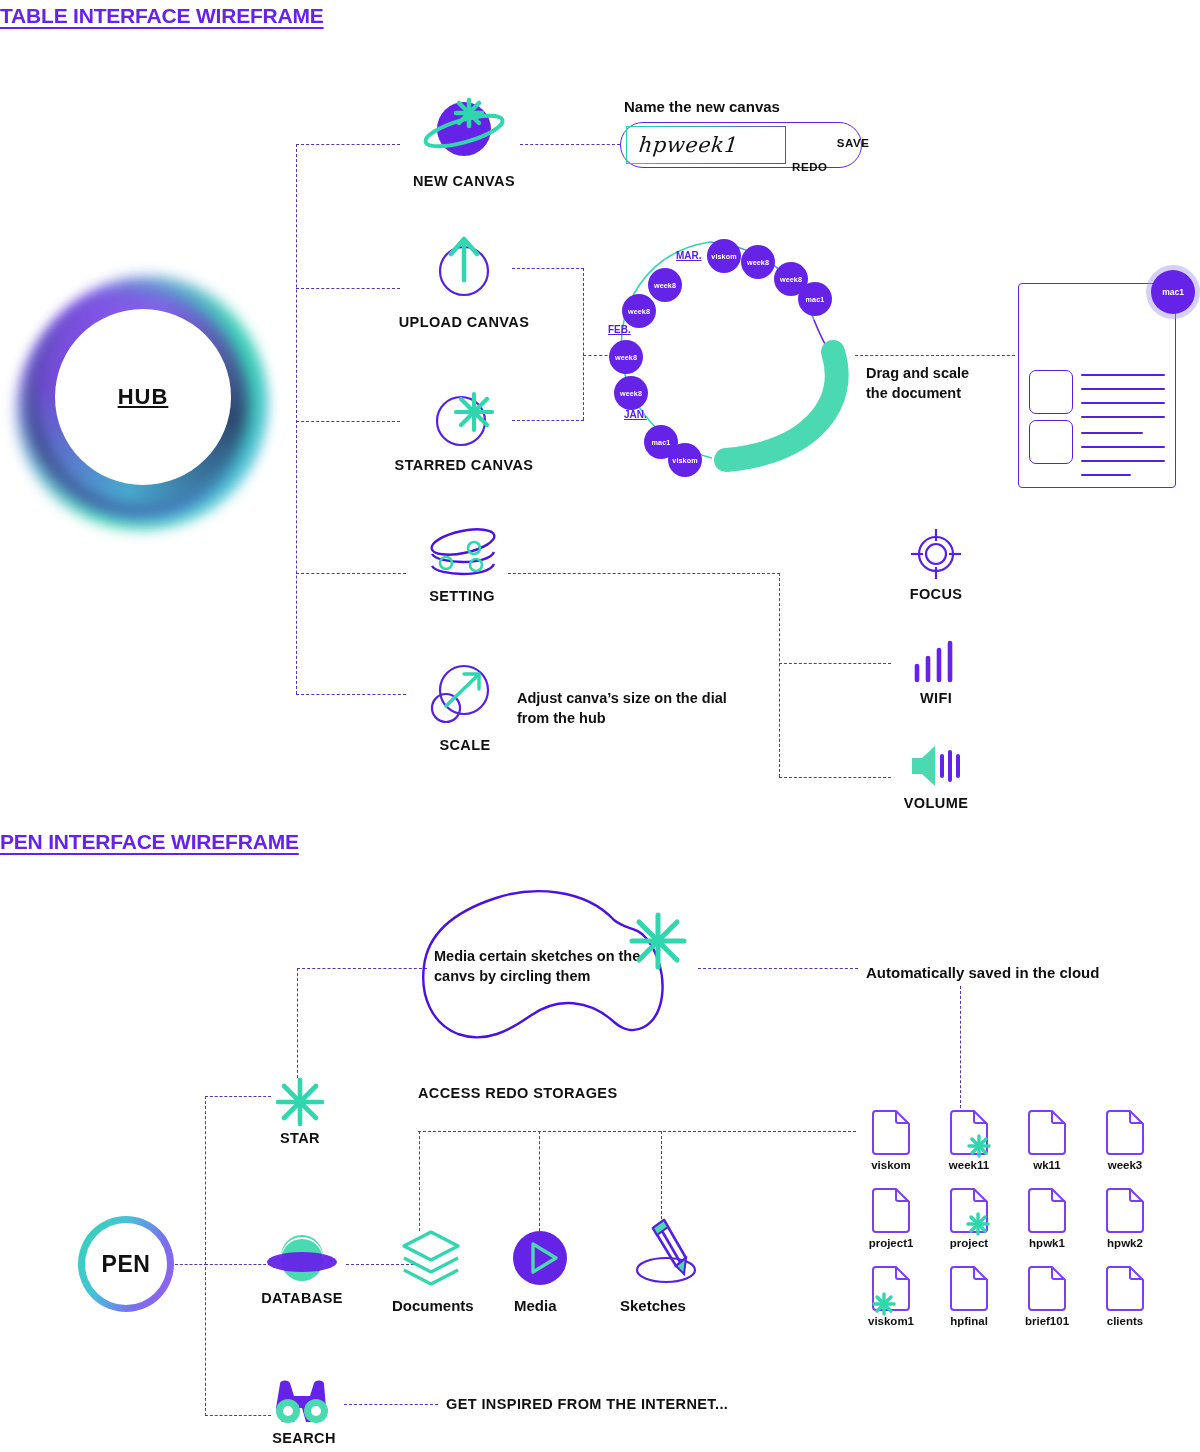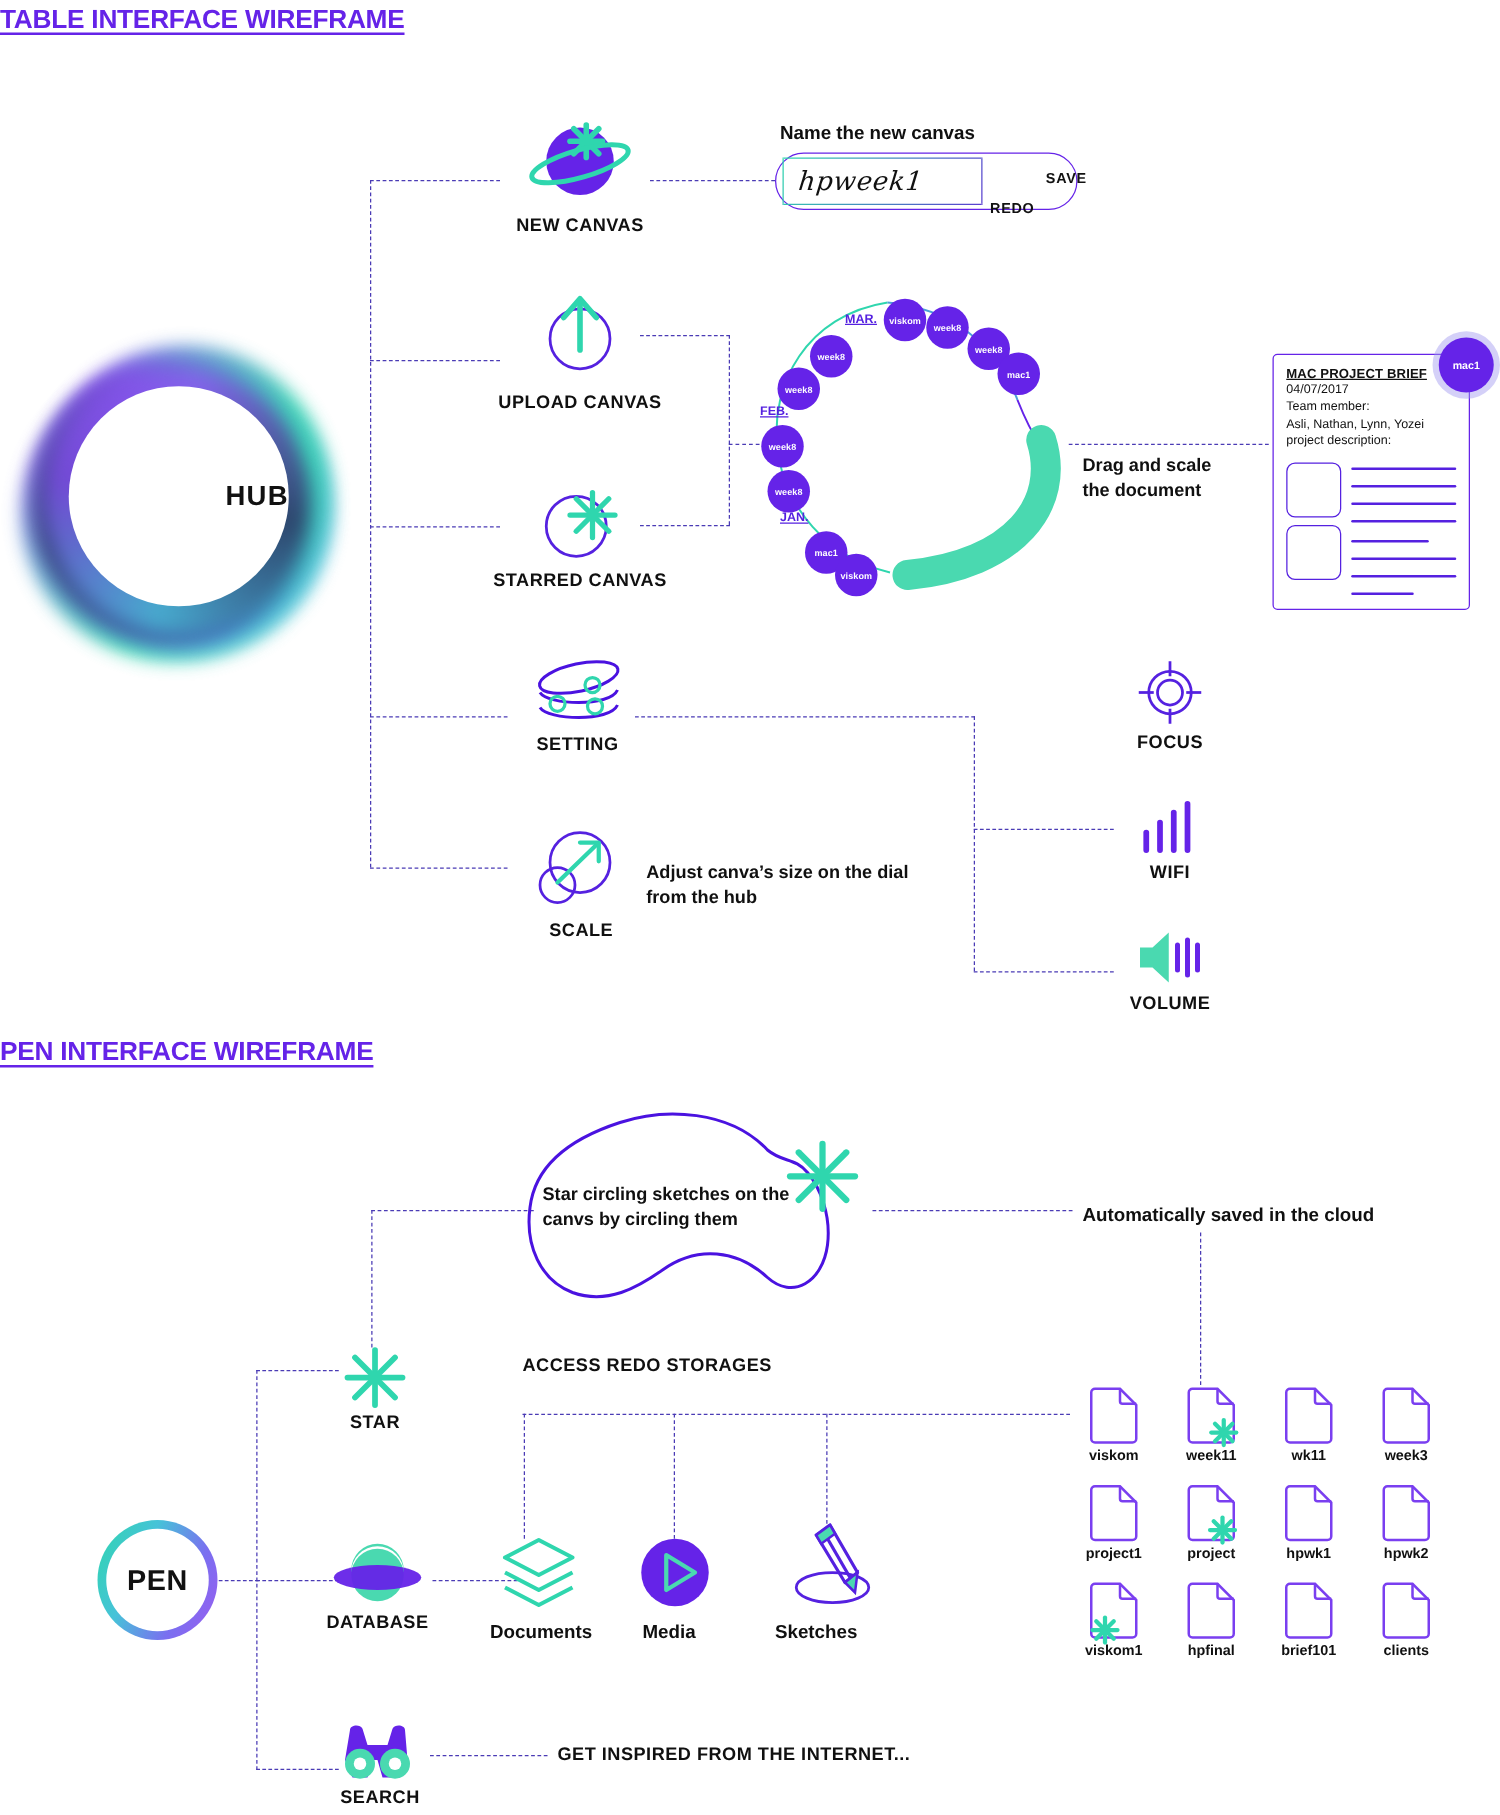--- a/index.html
+++ b/index.html
@@ -42,21 +42,21 @@
 
   
   .hub-wrap { width:258px; height:258px; }
   .hub-ring {
     position:absolute; border-radius:50%;
     filter:blur(7px); opacity:.85;
   }
   .hub-core {
     position:absolute; left:41px; top:41px; width:176px; height:176px;
     background:#fff; border-radius:50%;
-    display:flex; align-items:center; justify-content:flex-end;
+    display:flex; align-items:center; justify-content:center;text-decoration:underline;
   }
   .hub-core span { font-size:22px; font-weight:bold; letter-spacing:1px; }
 
   
   .pen-wrap { width:96px; height:96px; position:relative; }
   .pen-ring {
     position:absolute; inset:0; border-radius:50%;
     background:linear-gradient(115deg,#2fd6ae 0%,#46c3d8 35%,#7a6ff0 70%,#9b5cf0 100%);
   }
   .pen-core {
@@ -258,27 +258,20 @@
 <div class="tl-month" style="left:608px; top:324px;">FEB.</div>
 <div class="tl-month" style="left:624px; top:409px;">JAN.</div>
 
 <div class="abs dash-h" style="left:855px; top:355px; width:160px;"></div>
 <div class="abs note" style="left:866px; top:364px;">
   <div>Drag and scale</div>
   <div>the document</div>
 </div>
 
 <div class="brief">
-  <div class="brief-txt">
-    <div class="brief-title">MAC PROJECT BRIEF</div>
-    <div class="brief-line">04/07/2017</div>
-    <div class="brief-line">Team member:</div>
-    <div class="brief-line">Asli, Nathan, Lynn, Yozei</div>
-    <div class="brief-line">project description:</div>
-  </div>
   <div class="brief-box" style="left:10px; top:86px;"></div>
   <div class="brief-box" style="left:10px; top:136px;"></div>
   <div class="brief-rule" style="left:62px; top:90px;  width:84px;"></div>
   <div class="brief-rule" style="left:62px; top:104px; width:84px;"></div>
   <div class="brief-rule" style="left:62px; top:118px; width:84px;"></div>
   <div class="brief-rule" style="left:62px; top:132px; width:84px;"></div>
   <div class="brief-rule" style="left:62px; top:148px; width:62px;"></div>
   <div class="brief-rule" style="left:62px; top:162px; width:84px;"></div>
   <div class="brief-rule" style="left:62px; top:176px; width:84px;"></div>
   <div class="brief-rule" style="left:62px; top:190px; width:50px;"></div>
@@ -370,21 +363,21 @@
 
 <div class="abs" style="left:418px; top:884px; width:280px; height:162px;">
   <svg width="280" height="162" viewBox="0 0 280 162">
     <path d="M196,36 C166,4 114,2 78,14 C38,27 10,48 6,82
              C2,112 14,140 40,150 C68,160 92,146 112,132
              C140,112 172,116 196,138 C216,156 240,142 244,112
              C247,88 238,66 228,54 C218,42 208,46 196,36 Z" fill="none" stroke="#4a12e0" stroke-width="2.4" stroke-linejoin="round"></path>
   </svg>
 </div>
 <div class="abs note" style="left:434px; top:947px; width:220px;">
-  <div>Star circling sketches on the</div>
+  <div>Media certain sketches on the</div>
   <div>canvs by circling them</div>
 </div>
 <div class="abs" style="left:630px; top:913px; width:56px; height:56px;">
   <svg width="56" height="56" viewBox="0 0 56 56">
     <g stroke="#2fd6ae" stroke-width="5" stroke-linecap="round">
       <line x1="28" y1="2" x2="28" y2="54"></line>
       <line x1="2" y1="28" x2="54" y2="28"></line>
       <line x1="9" y1="9" x2="47" y2="47"></line>
       <line x1="47" y1="9" x2="9" y2="47"></line>
     </g>

